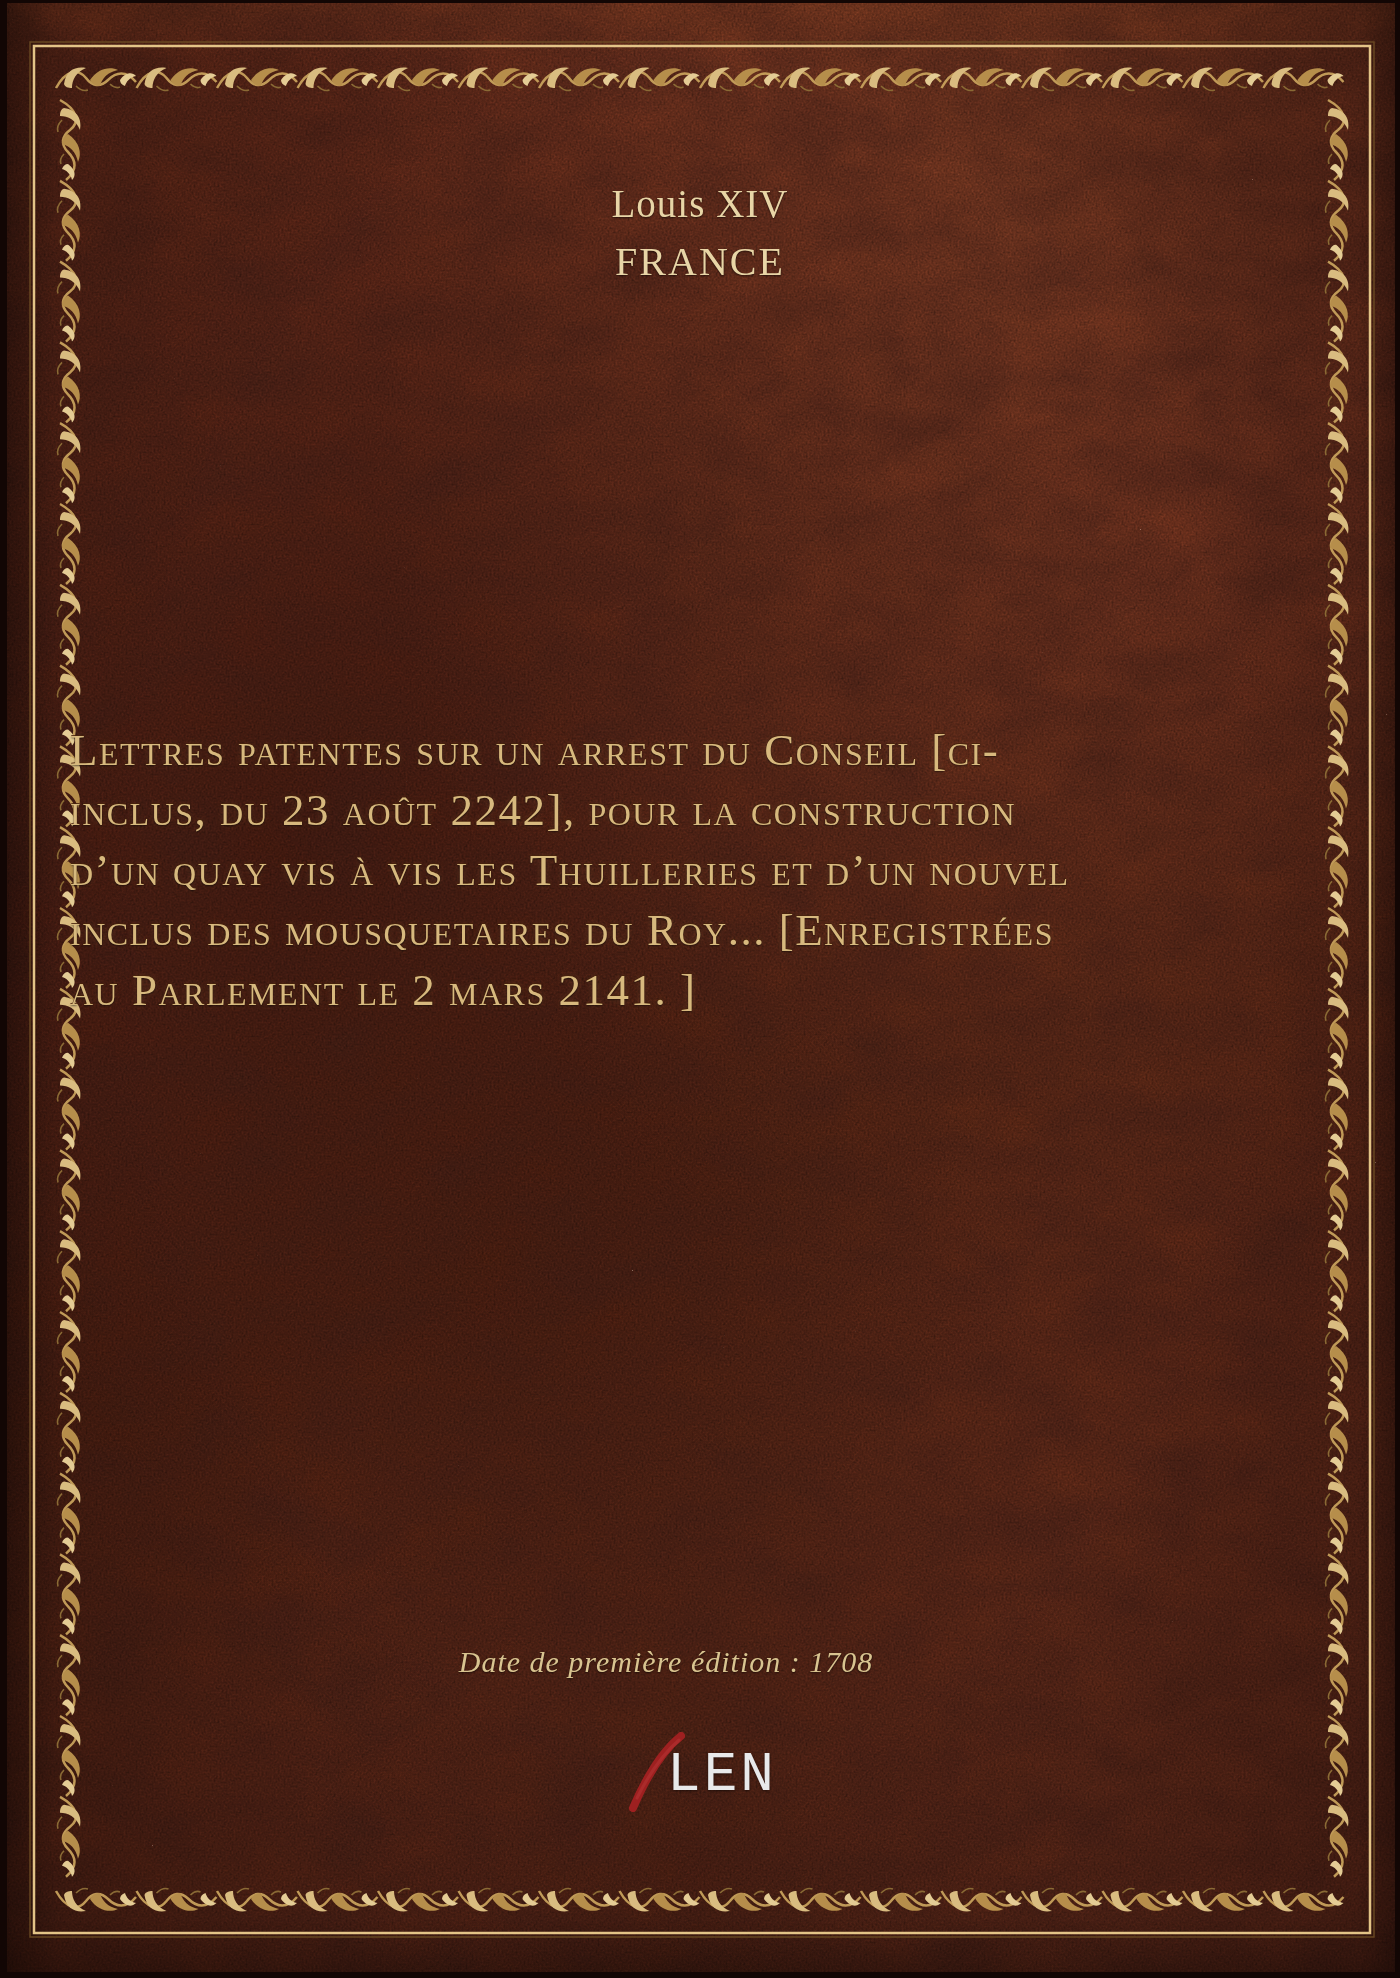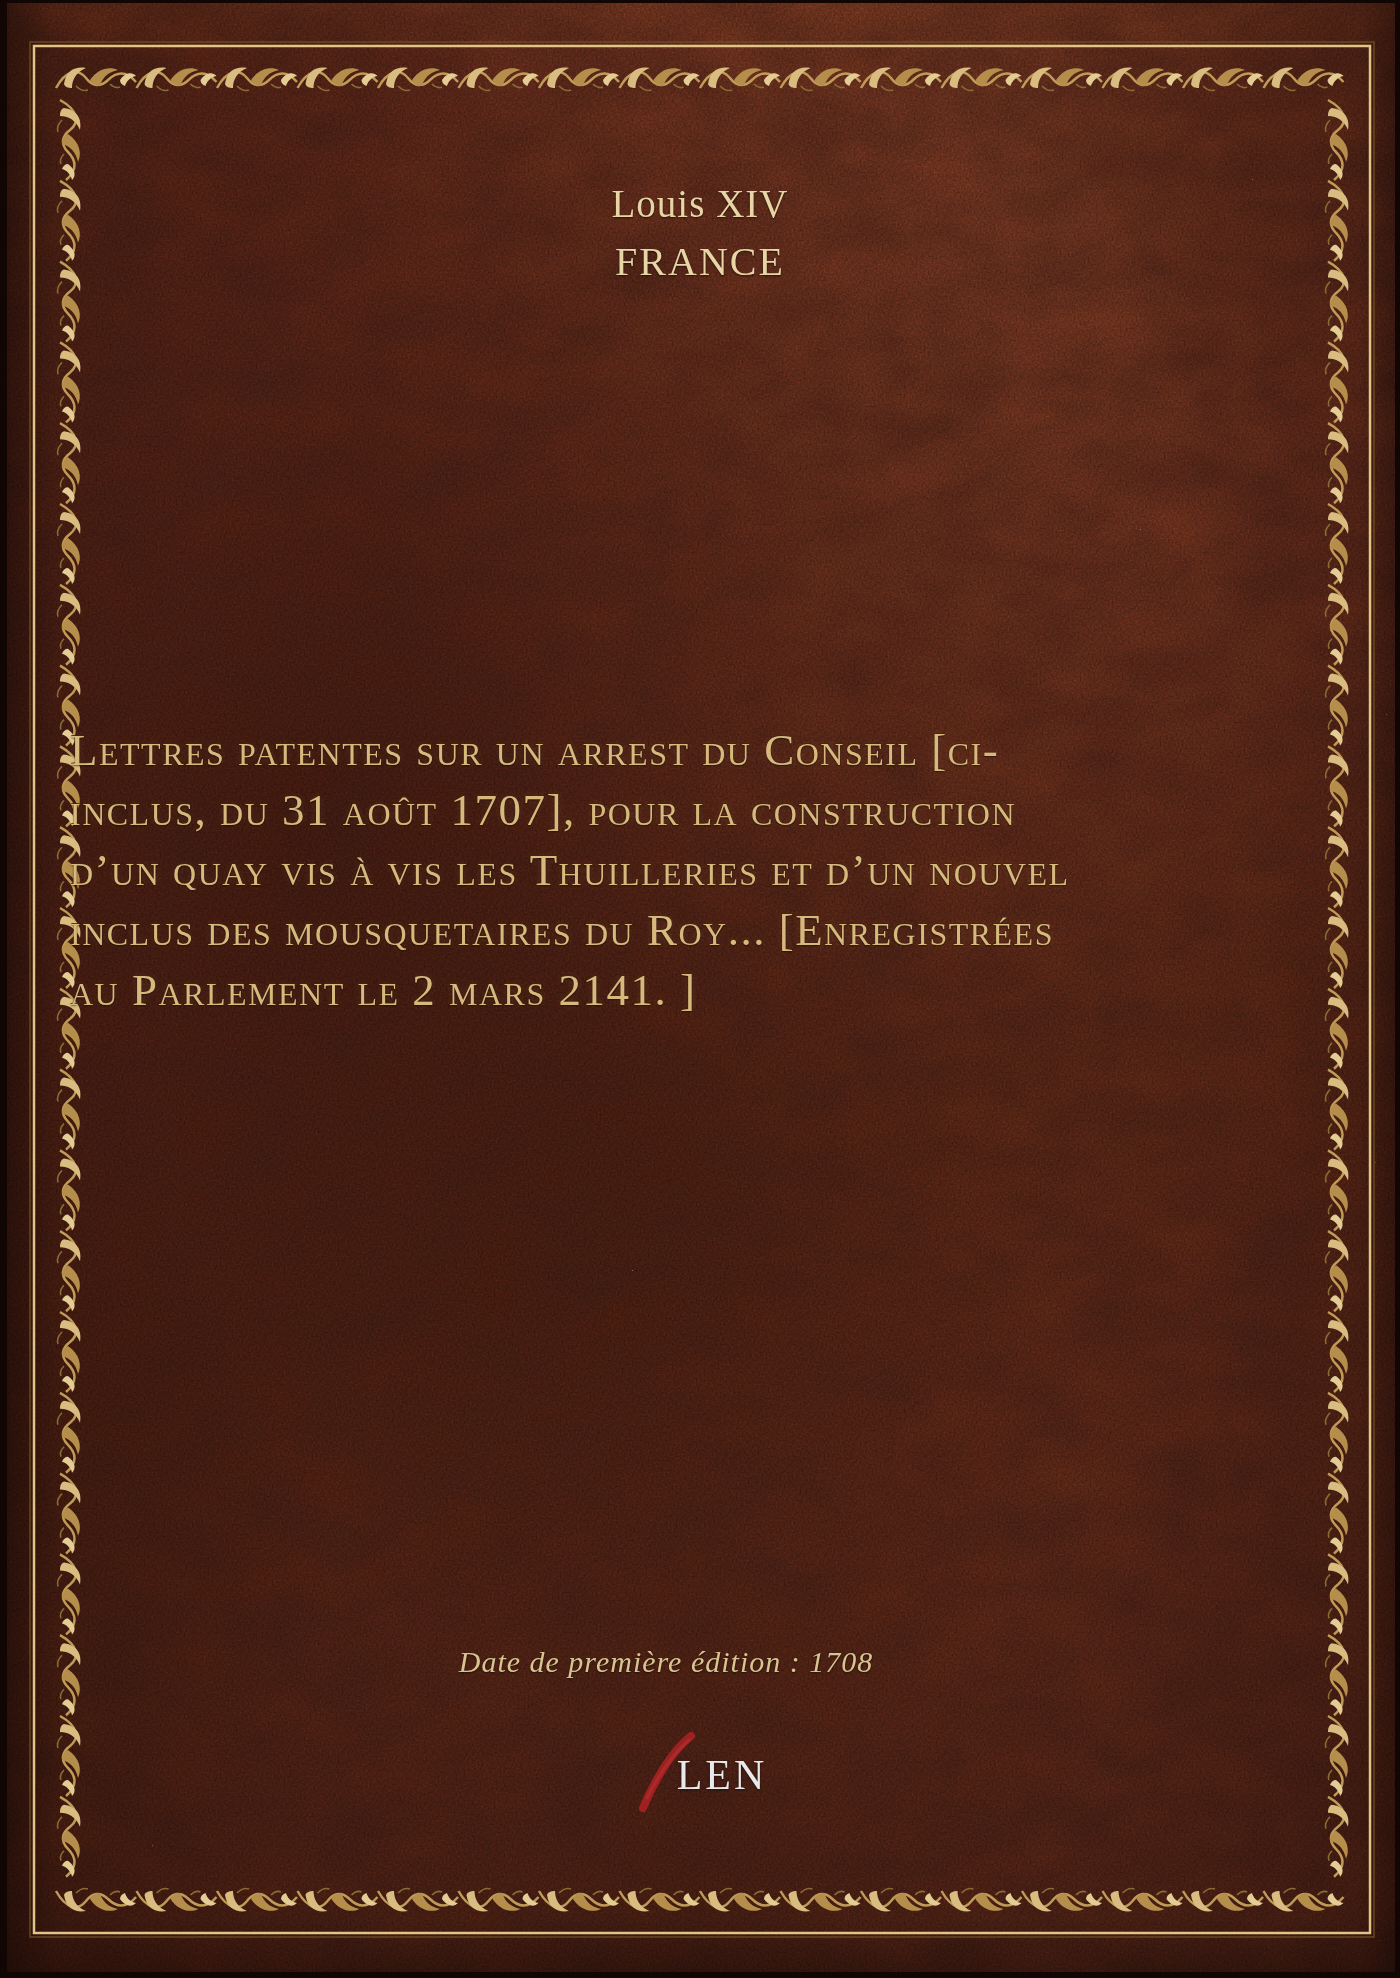--- a/index.html
+++ b/index.html
@@ -55,22 +55,22 @@
     top:1645px;font-style:italic;font-size:30px;color:#d9c490;
     letter-spacing:1px;transform:translateX(-34px);
     text-shadow:0 1px 2px rgba(0,0,0,.55);
   }
   .publisher{
     position:absolute;top:1732px;left:0;width:100%;height:86px;
     display:flex;align-items:center;justify-content:center;
   }
   .publisher .slash{margin-right:-20px;margin-top:-6px;}
   .publisher .pub-name{
-    font-family:Liberation Serif, serif;
-    font-size:42px;letter-spacing:3px;color:#e8e9ea;font-weight:400;
+    font-family:Liberation Mono, monospace;
+    font-size:56px;letter-spacing:3px;color:#e8e9ea;font-weight:400;
     text-shadow:0 1px 3px rgba(0,0,0,.5);
   }
 </style>
 </head>
 <body>
 
 <div class="cover">
 
   <svg class="grain" width="1400" height="1978" aria-hidden="true">
     <filter id="f-blotch" x="0" y="0" width="100%" height="100%">
@@ -187,21 +187,21 @@
   <div class="edge edge-top"></div>
   <div class="edge edge-bottom"></div>
   <div class="edge edge-left"></div>
   <div class="edge edge-right"></div>
 
   <div class="textblock author-line">Louis XIV</div>
   <div class="textblock country-line">FRANCE</div>
 
   <div class="title-block">
     <div class="title-line">Lettres patentes sur un arrest du Conseil [ci-</div>
-    <div class="title-line">inclus, du 31 août 1707], pour la construction</div>
+    <div class="title-line">inclus, du 23 août 2242], pour la construction</div>
     <div class="title-line">d’un quay vis à vis les Thuilleries et d’un nouvel</div>
     <div class="title-line">inclus des mousquetaires du Roy... [Enregistrées</div>
     <div class="title-line">au Parlement le 2 mars 2141. ]</div>
   </div>
 
   <div class="textblock edition-note">Date de première édition : 1708</div>
 
   <div class="publisher">
     <svg class="slash" width="64" height="80" viewBox="0 0 64 80" aria-hidden="true">
       <path d="M10 76 C 22 48 38 20 58 4" stroke="#9e2020" stroke-width="8" fill="none" stroke-linecap="round"></path>

